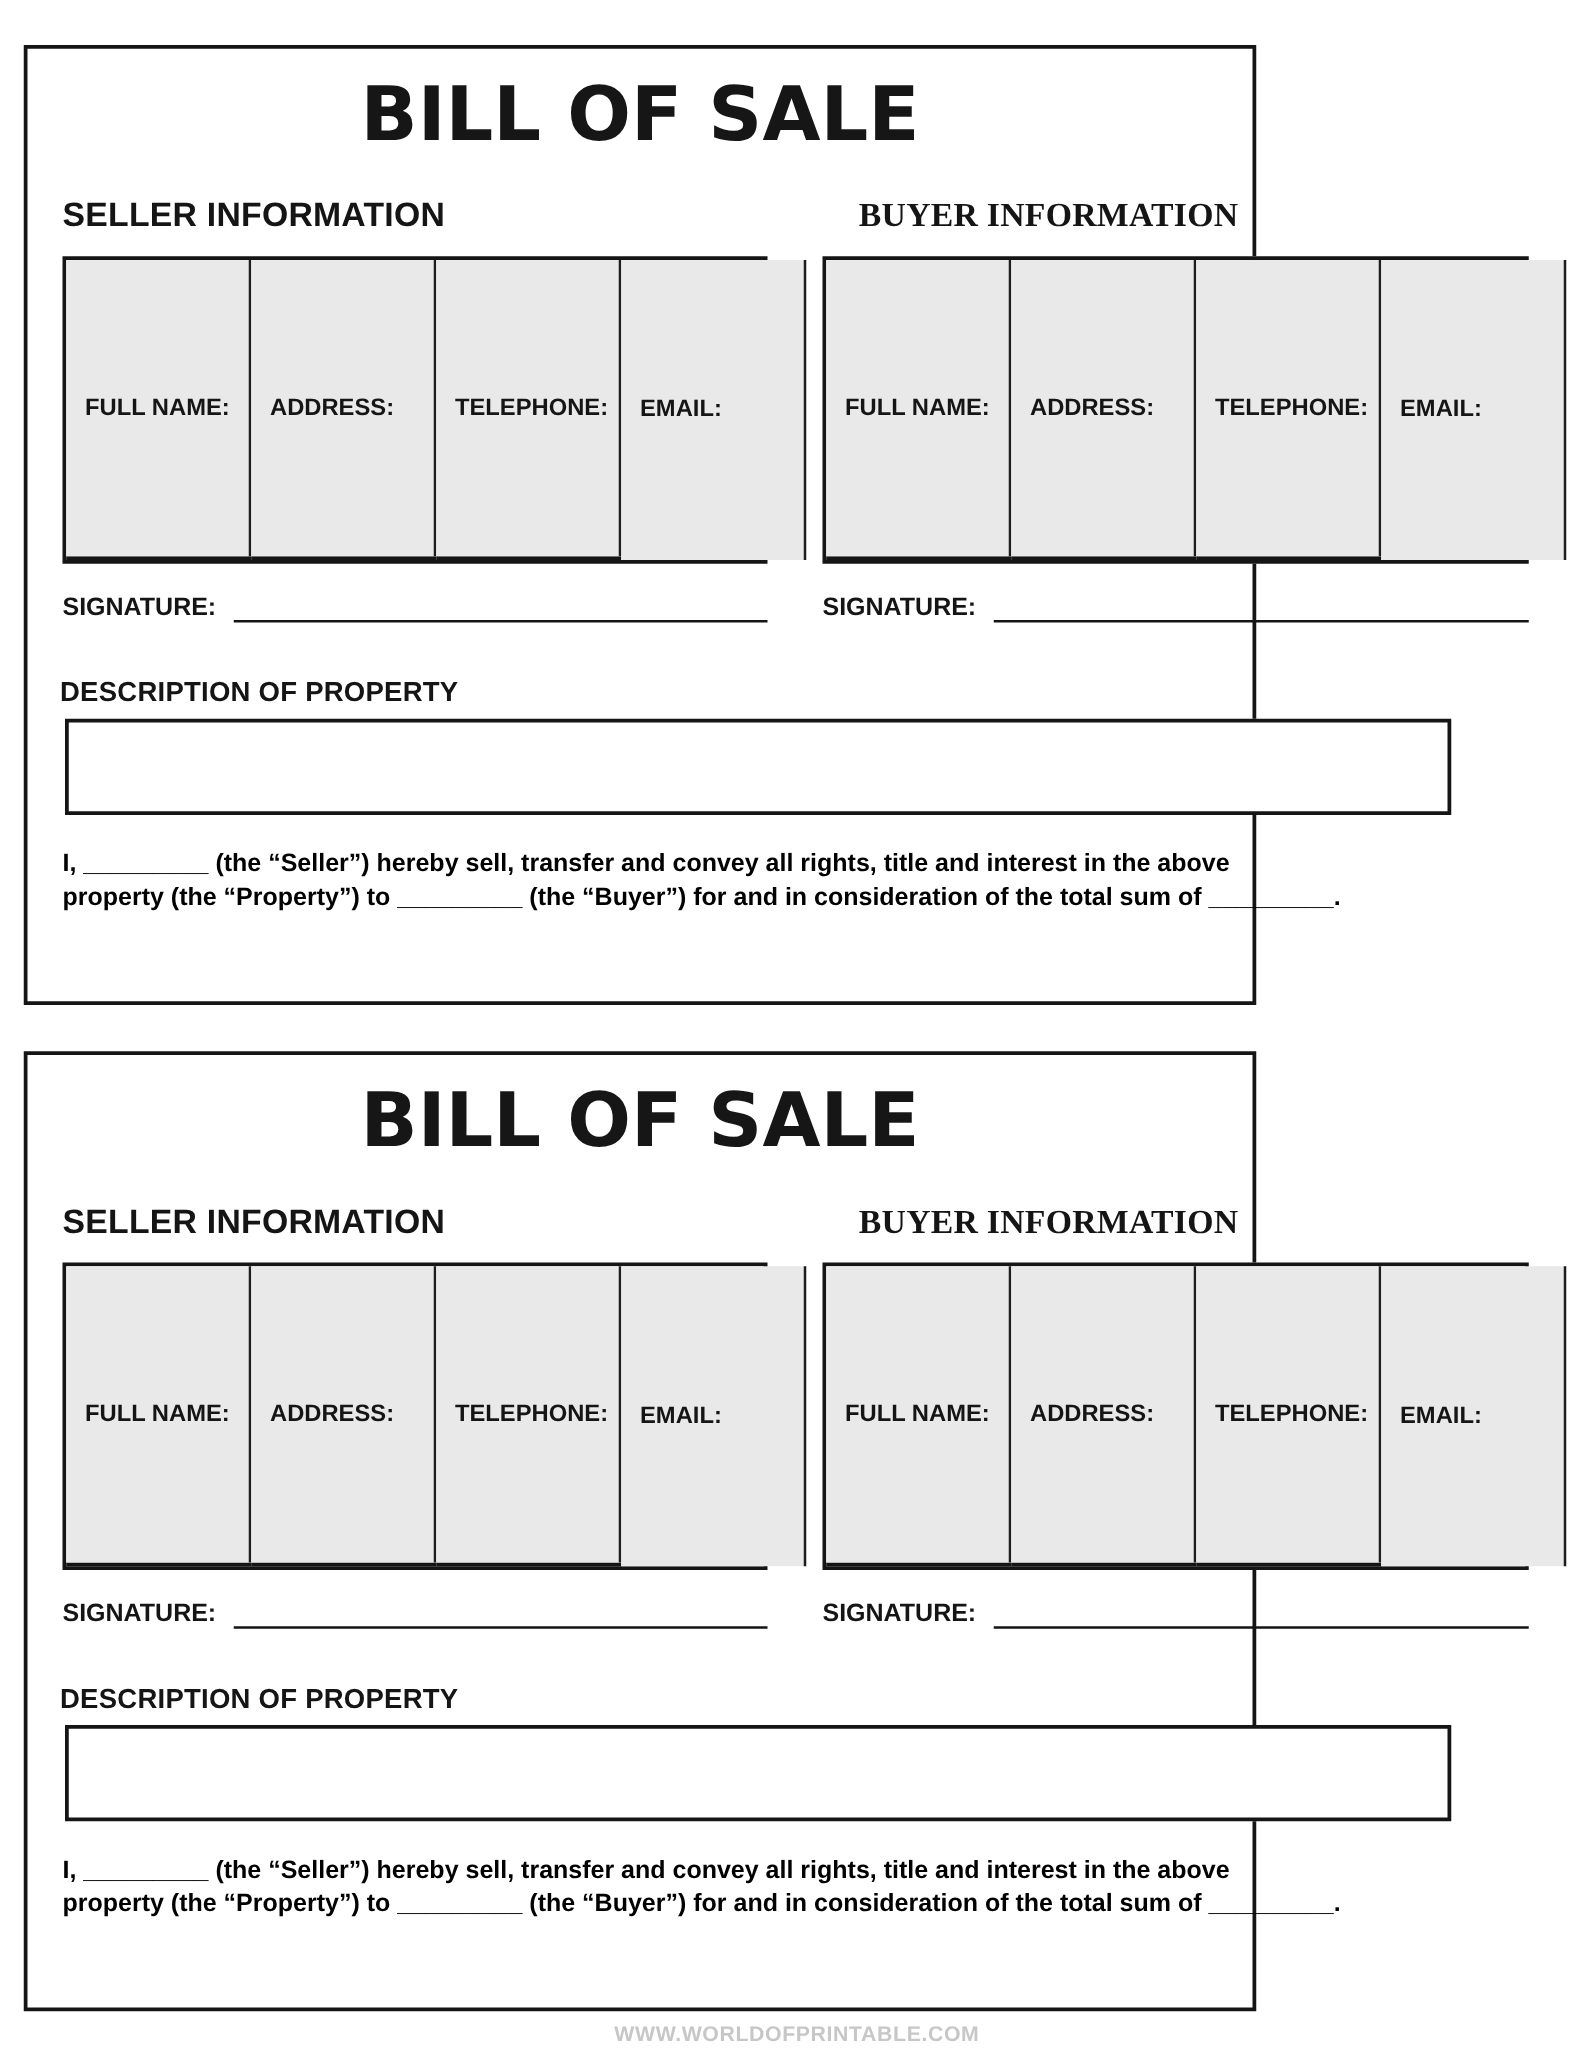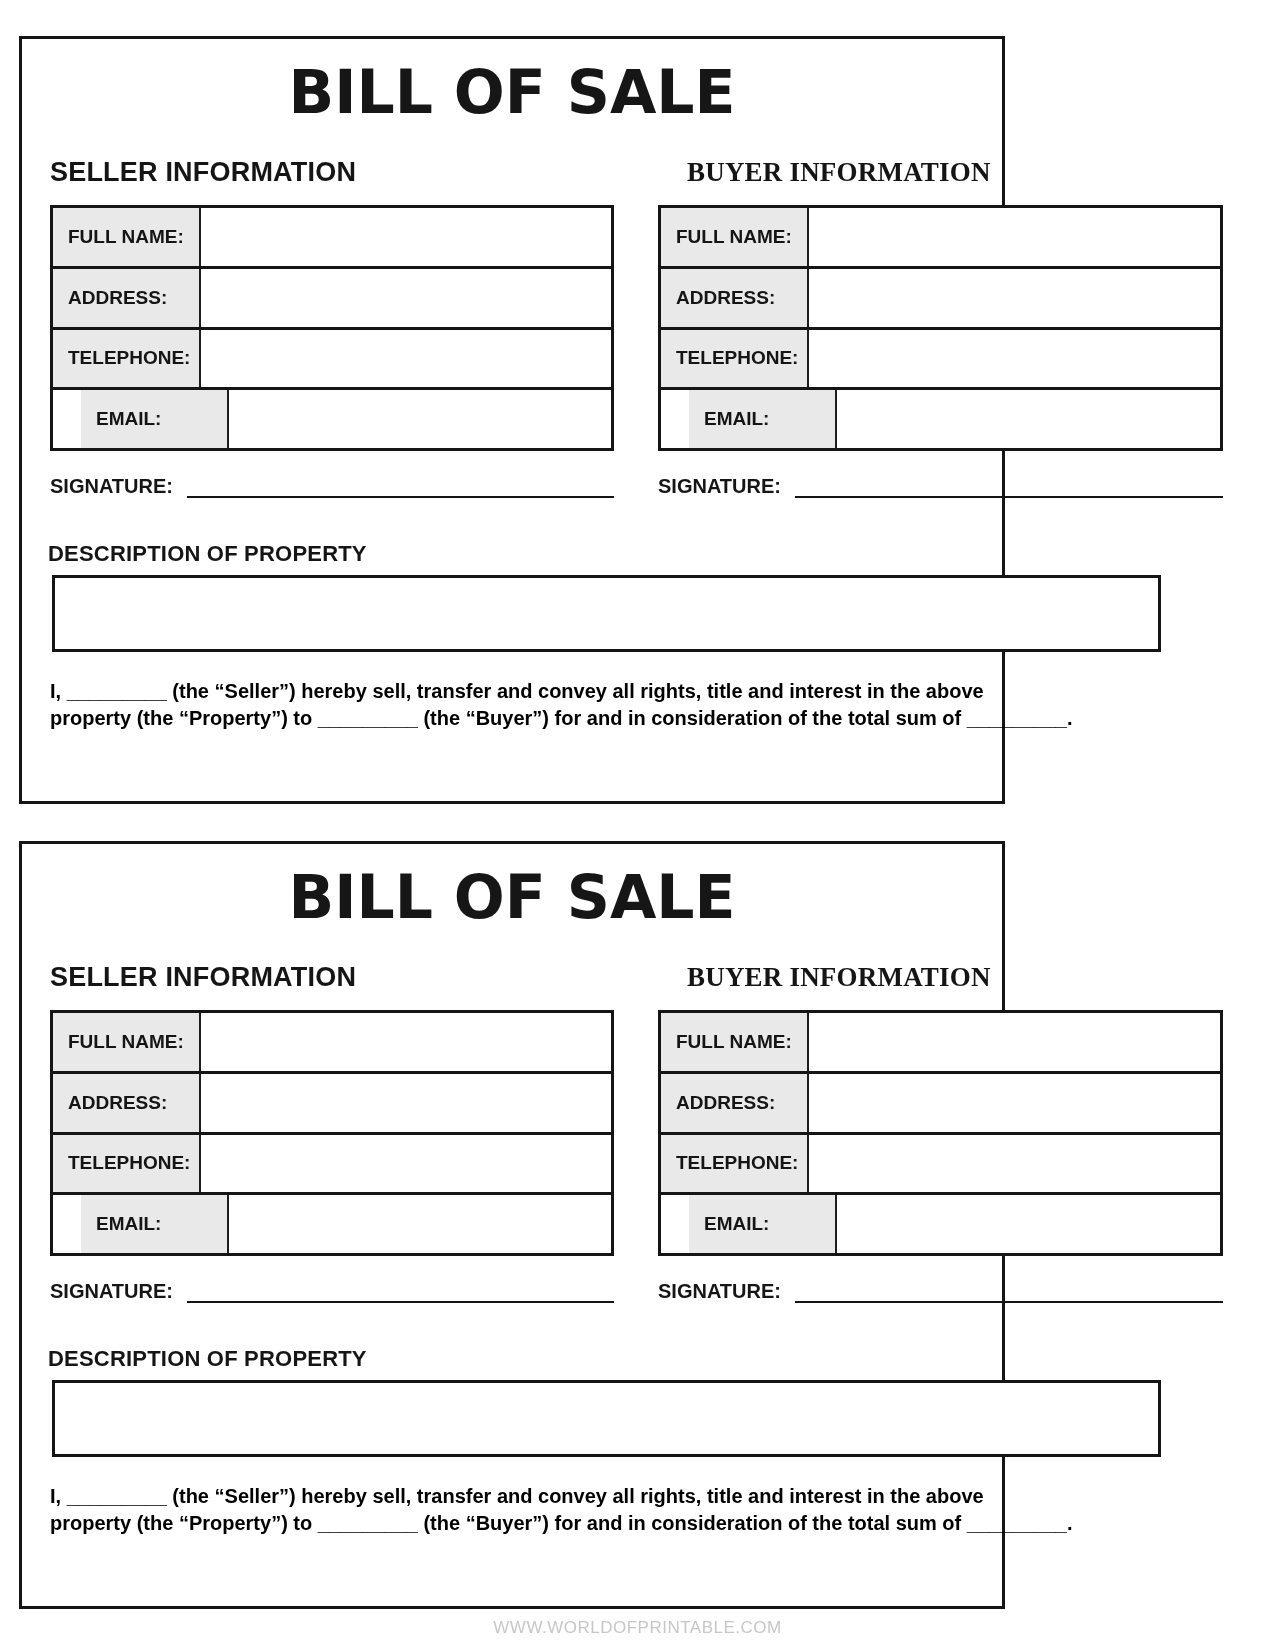--- a/index.html
+++ b/index.html
@@ -16,25 +16,25 @@
                 font-family:"DejaVu Sans", sans-serif; font-weight:bold;
                 font-size:60px; letter-spacing:0; color:#161616; white-space:nowrap; }
 
   .section-heading { position:absolute; top:118px; font-size:27px; font-weight:bold;
                      letter-spacing:0.2px; white-space:nowrap; }
   .section-heading.seller { left:28px; }
   .section-heading.buyer  { left:665px;font-family:Liberation Serif, serif; }
 
   .info-table { position:absolute; top:166px; height:246px;
                 border:3px solid #151515; background:#fff;
-                display:flex; flex-direction:column; }
+                display:flex; flex-direction:row; }
   .info-table.seller { left:28px;  width:564px; }
   .info-table.buyer  { left:636px; width:565px; }
   .info-row { flex:1; display:flex; border-bottom:3px solid #151515; }
-  .info-row:last-child { border-bottom:none;margin-left:28px; }
+  .info-row:last-child { border-bottom:none; }
   .label-cell { width:148px; background:#e9e9e9; border-right:2px solid #1d1d1d;
                 display:flex; align-items:center; padding-left:15px;
                 font-size:19px; font-weight:bold; white-space:nowrap; }
   .value-cell { flex:1; background:#ffffff; }
 
   .sig-row { position:absolute; top:436px; display:flex; align-items:flex-start;text-align:center; }
   .sig-row.seller { left:28px;  width:564px; }
   .sig-row.buyer  { left:636px; width:565px; }
   .sig-label { font-size:20px; font-weight:bold; white-space:nowrap; }
   .sig-line  { flex:1; margin-left:14px; height:23px;
@@ -44,21 +44,21 @@
                   font-size:22px; font-weight:bold; letter-spacing:0.2px; }
   .desc-box { position:absolute; top:536px; left:30px; width:1109px; height:77px;
               border:3px solid #151515; background:#ffffff;
               font-size:19px; font-weight:bold; padding:6px 10px; }
 
   .legal-text { position:absolute; top:639px; left:28px; width:1180px;
                 font-size:20px; font-weight:bold; line-height:27px; color:#000000; }
   .legal-line { white-space:nowrap; }
 
   .footer { position:absolute; top:1618px; left:0; right:0; text-align:center;
-            font-size:17px; font-weight:normal; letter-spacing:0.5px;
+            font-size:17px; font-weight:bold; letter-spacing:0.5px;
             color:#c7c7c7; }
 </style>
 </head>
 <body>
 
 <section class="sheet first">
   <h1 class="form-title">BILL OF SALE</h1>
 
   <h2 class="section-heading seller">SELLER INFORMATION</h2>
   <h2 class="section-heading buyer">BUYER INFORMATION</h2>

